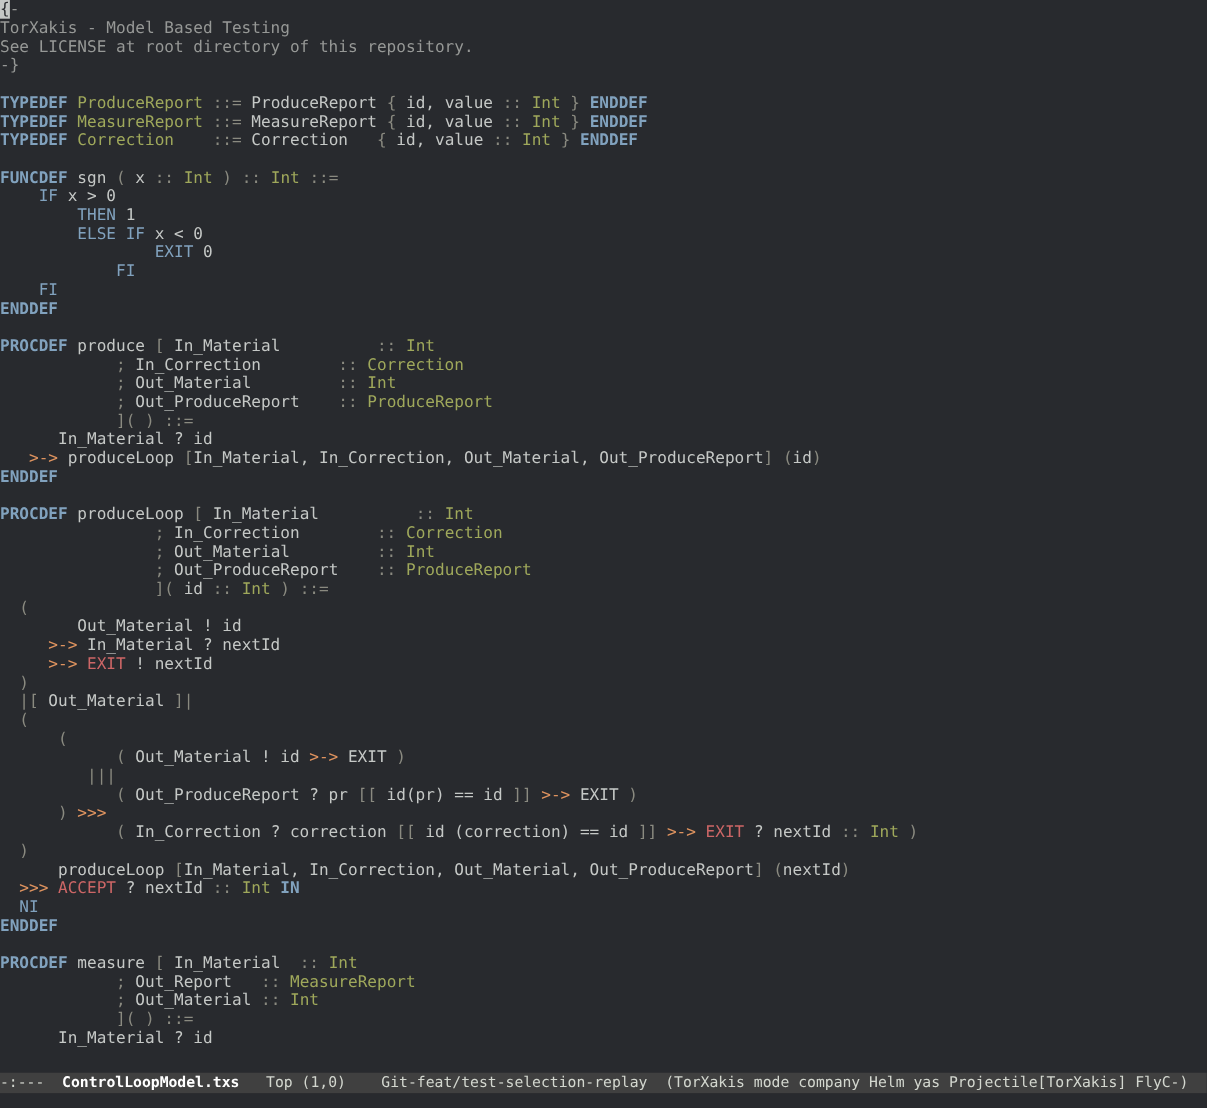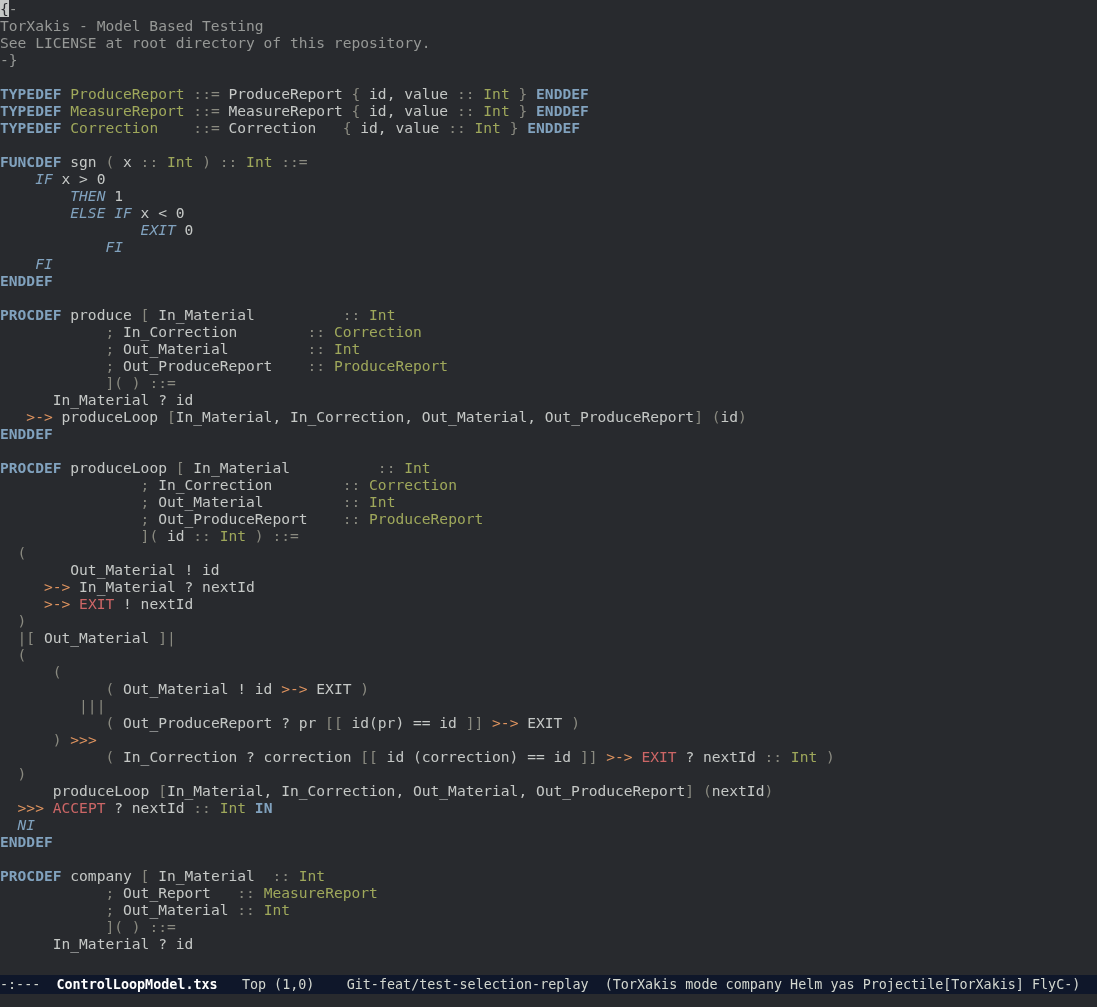--- a/index.html
+++ b/index.html
@@ -35,37 +35,37 @@
     line-height: 17px;
     font-size: 14.6px;
     letter-spacing: 0px;
     white-space: pre;
     color: #c5c8c6;
     padding-left: 0px;
     font-family: "DejaVu Sans Mono", "Liberation Mono", monospace;
   }
   
   .k    { color: #81a2be; font-weight: bold; }   
-  .kw   { color: #81a2be; font-style: italic; }                       
+  .kw   { color: #81a2be; }                       
   .ty   { color: #9fa85b; }                       
   .op   { color: #de935f; }                       
   .ex   { color: #cc6666; }                       
   .cm   { color: #969896; }                       
   .pl   { color: #c5c8c6; }                       
   .pn   { color: #8a8a80; }                       
   .cursor {
     background: #c5c8c6;
     color: #282a2e;
   }
   
   #modeline {
     flex: 0 0 auto;
     height: 19px;
     line-height: 19px;
-    background: #0f172a;
+    background: #404040;
     color: #d3d7cf;
     font-size: 13.4px;
     white-space: pre;
     overflow: hidden;
     font-family: "DejaVu Sans Mono", "Liberation Mono", monospace;
     padding-left: 0px;
   }
   #modeline .ml-buf { font-weight: bold; color: #ffffff; }
   #modeline .ml-seg { color: #d3d7cf; }
   
@@ -125,21 +125,21 @@
       <div class="line"><span class="pl">         </span><span class="pn">|||</span></div>
       <div class="line"><span class="pl">            </span><span class="pn">(</span><span class="pl"> Out_ProduceReport ? pr </span><span class="pn">[[</span><span class="pl"> id(pr) == id </span><span class="pn">]]</span><span class="pl"> </span><span class="op">&gt;-&gt;</span><span class="pl"> EXIT </span><span class="pn">)</span></div>
       <div class="line"><span class="pl">      </span><span class="pn">)</span><span class="pl"> </span><span class="op">&gt;&gt;&gt;</span></div>
       <div class="line"><span class="pl">            </span><span class="pn">(</span><span class="pl"> In_Correction ? correction </span><span class="pn">[[</span><span class="pl"> id (correction) == id </span><span class="pn">]]</span><span class="pl"> </span><span class="op">&gt;-&gt;</span><span class="pl"> </span><span class="ex">EXIT</span><span class="pl"> ? nextId </span><span class="pn">::</span><span class="pl"> </span><span class="ty">Int</span><span class="pl"> </span><span class="pn">)</span></div>
       <div class="line"><span class="pl">  </span><span class="pn">)</span></div>
       <div class="line"><span class="pl">      produceLoop </span><span class="pn">[</span><span class="pl">In_Material, In_Correction, Out_Material, Out_ProduceReport</span><span class="pn">] (</span><span class="pl">nextId</span><span class="pn">)</span></div>
       <div class="line"><span class="pl">  </span><span class="op">&gt;&gt;&gt;</span><span class="pl"> </span><span class="ex">ACCEPT</span><span class="pl"> ? nextId </span><span class="pn">::</span><span class="pl"> </span><span class="ty">Int</span><span class="pl"> </span><span class="k">IN</span></div>
       <div class="line"><span class="pl">  </span><span class="kw">NI</span></div>
       <div class="line"><span class="k">ENDDEF</span></div>
       <div class="line">&nbsp;</div>
-      <div class="line"><span class="k">PROCDEF</span><span class="pl"> company </span><span class="pn">[</span><span class="pl"> In_Material  </span><span class="pn">::</span><span class="pl"> </span><span class="ty">Int</span></div>
+      <div class="line"><span class="k">PROCDEF</span><span class="pl"> measure </span><span class="pn">[</span><span class="pl"> In_Material  </span><span class="pn">::</span><span class="pl"> </span><span class="ty">Int</span></div>
       <div class="line"><span class="pl">            </span><span class="pn">;</span><span class="pl"> Out_Report   </span><span class="pn">::</span><span class="pl"> </span><span class="ty">MeasureReport</span></div>
       <div class="line"><span class="pl">            </span><span class="pn">;</span><span class="pl"> Out_Material </span><span class="pn">::</span><span class="pl"> </span><span class="ty">Int</span></div>
       <div class="line"><span class="pl">            </span><span class="pn">]( )</span><span class="pl"> </span><span class="pn">::=</span></div>
       <div class="line"><span class="pl">      In_Material ? id</span></div>
     </div>
 
   <div id="modeline"><span class="ml-seg">-:---</span><span class="ml-seg">  </span><span class="ml-buf">ControlLoopModel.txs</span><span class="ml-seg">   </span><span class="ml-seg">Top (1,0)</span><span class="ml-seg">    </span><span class="ml-seg">Git-feat/test-selection-replay</span><span class="ml-seg">  </span><span class="ml-seg">(TorXakis mode company Helm yas Projectile[TorXakis] FlyC-)</span></div>
 
   <div id="echo"></div>
 

